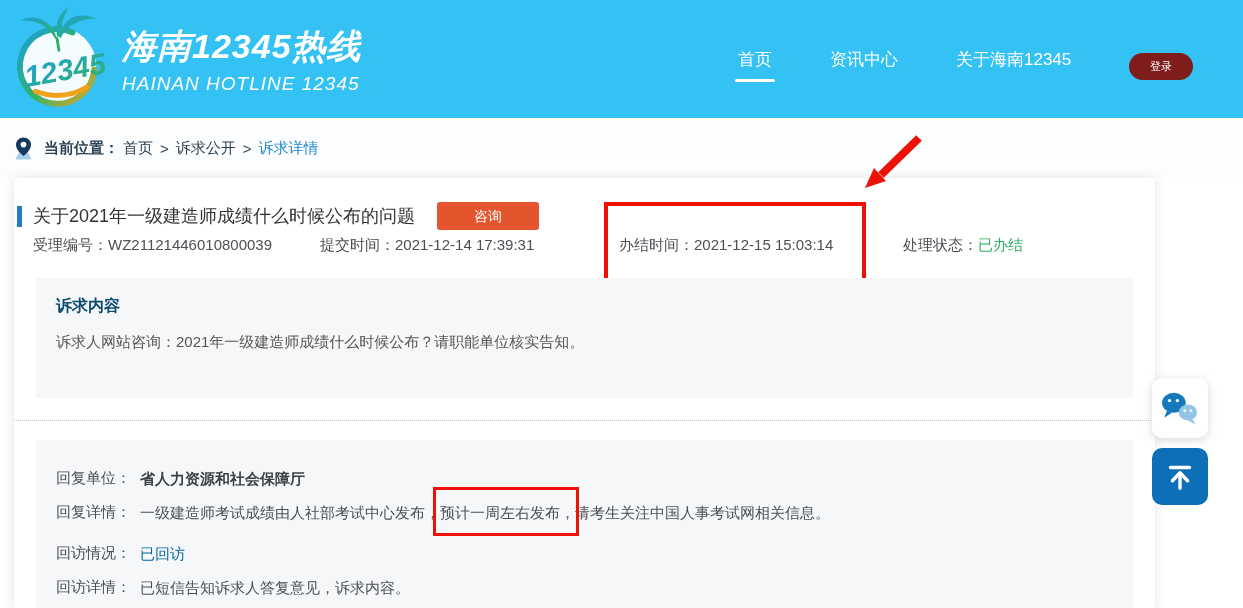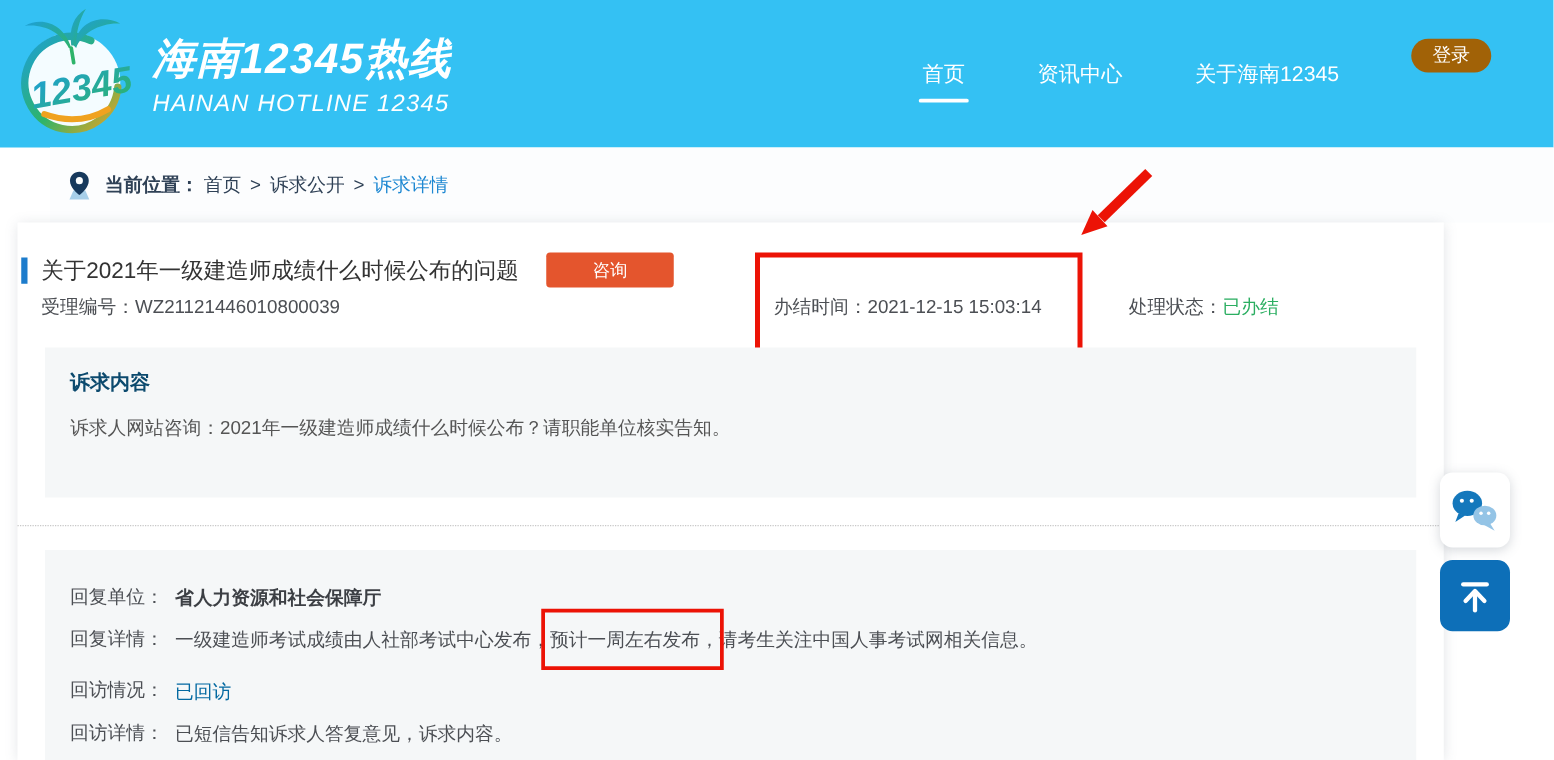--- a/index.html
+++ b/index.html
@@ -10,24 +10,24 @@
   
   .header { position:absolute; top:0; left:0; right:0; height:118px; background:#34c1f3; }
   .logo-wrap { position:absolute; left:8px; top:5px; display:flex; align-items:center; }
   .logo-mark { width:98px; height:108px; }
   .logo-text { margin-left:16px; color:#fff; font-style:italic; }
   .logo-title { font-size:34px; font-weight:bold; letter-spacing:1px; }
   .logo-sub { font-size:19px; margin-top:3px; letter-spacing:1px; }
   .nav { position:absolute; left:738px; top:0; height:118px; display:flex; align-items:center; gap:58px; }
   .nav-item { position:relative; color:#fff; font-size:17px; text-decoration:none; cursor:pointer; white-space:nowrap; }
   .nav-item.active::after { content:""; position:absolute; left:-3px; right:-3px; bottom:-11px; height:3px; background:#fff; border-radius:2px; }
-  .login-btn { position:absolute; right:50px; top:31px; width:64px; height:27px; border:none; border-radius:14px; background:#a16207; color:#fff; font-size:15px; cursor:pointer; font-family:inherit; }
+  .login-btn { position:absolute; right:50px; top:53px; width:64px; height:27px; border:none; border-radius:14px; background:#7f1d1d; color:#fff; font-size:11px; cursor:pointer; font-family:inherit; }
 
   
-  .breadcrumb { position:absolute; top:118px; left:0; right:0; height:60px; background:#fcfdfe; display:flex; align-items:center; padding-left:14px; font-size:15px; color:#2f4156;margin-left:40px; }
+  .breadcrumb { position:absolute; top:118px; left:0; right:0; height:60px; background:#fcfdfe; display:flex; align-items:center; padding-left:14px; font-size:15px; color:#2f4156; }
   .pin-icon { width:19px; height:25px; margin-right:11px; }
   .crumb-prefix { font-weight:bold; margin-right:4px; }
   .crumb-link { color:#2f4156; text-decoration:none; cursor:pointer; }
   .crumb-sep { margin:0 7px; }
   .crumb-current { color:#1e88d2; }
 
   
   .card { position:absolute; left:14px; top:178px; width:1141px; height:430px; background:#fff; box-shadow:0 1px 10px rgba(110,120,135,.20); }
   .title-row { position:absolute; left:0; top:24px; display:flex; align-items:center; }
   .accent-bar { width:5px; height:21px; background:#1d7ccc; margin-left:3px; }
@@ -119,20 +119,21 @@
   <div class="card">
 
     <div class="title-row">
       <div class="accent-bar"></div>
       <div class="page-title">关于2021年一级建造师成绩什么时候公布的问题</div>
       <div class="type-badge">咨询</div>
     </div>
 
     <div class="meta-row">
       <span class="meta-item m1"><span>受理编号：</span><span>WZ21121446010800039</span></span>
+      <span class="meta-item m2"><span>提交时间：</span><span>2021-12-14 17:39:31</span></span>
       <span class="meta-item m3"><span>办结时间：</span><span>2021-12-15 15:03:14</span></span>
       <span class="meta-item m4"><span>处理状态：</span><span class="status-done">已办结</span></span>
     </div>
 
     <div class="request-card">
       <div class="request-heading">诉求内容</div>
       <div class="request-body">诉求人网站咨询：2021年一级建造师成绩什么时候公布？请职能单位核实告知。</div>
     </div>
 
     <div class="dash-divider"></div>

